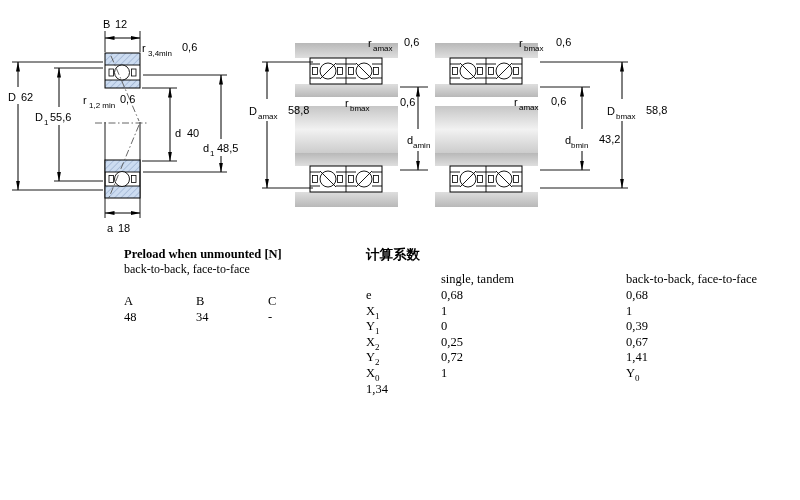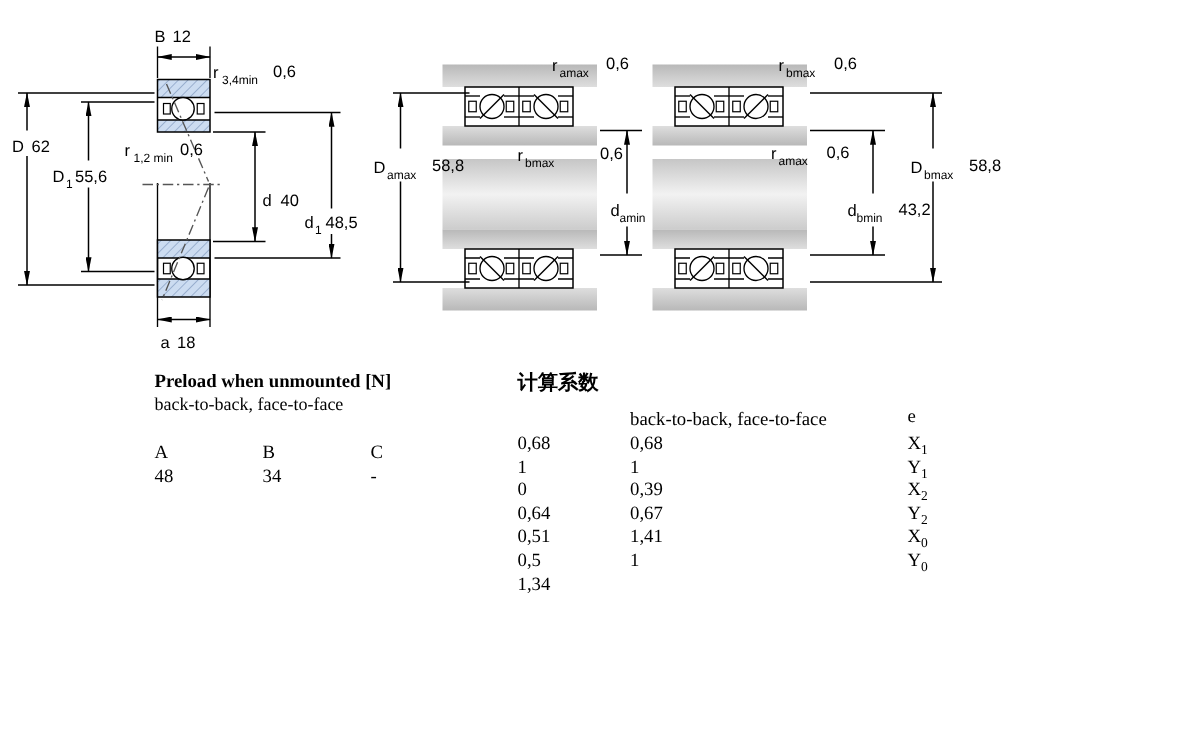--- a/index.html
+++ b/index.html
@@ -7,21 +7,21 @@
         font-family:"Liberation Serif", serif;color:#000;}
   svg{position:absolute;left:0;top:0;}
   svg text{font-family:"Liberation Sans", sans-serif;font-size:11px;fill:#000;}
   svg text.sub{font-size:8px;}
   .ln{stroke:#000;stroke-width:1;fill:none;}
   .thin{stroke:#000;stroke-width:0.9;fill:none;}
   .dd{stroke:#555;stroke-width:0.9;fill:none;stroke-dasharray:7 2.5 1.5 2.5;}
   .ball{fill:#fff;stroke:#000;stroke-width:0.9;}
   .cage{fill:#fff;stroke:#000;stroke-width:0.8;}
   .outl{fill:none;stroke:#000;stroke-width:1;}
-  .tbl{position:absolute;}
+  .tbl{position:absolute;margin-left:21px;}
   .tbl-title{font-weight:bold;font-size:12.5px;line-height:14px;}
   .tbl-sub{font-size:12px;line-height:14px;margin-top:1px;}
   .pre-grid{display:grid;grid-template-columns:72px 72px 60px;margin-top:18px;
             font-size:12.5px;line-height:15.5px;}
   .fac-grid{display:grid;grid-template-columns:75px 185px 180px;font-size:12.5px;
             line-height:15.6px;margin-top:8px;}
   .fac-grid .hdr{line-height:18px;}
   sub{font-size:9px;line-height:0;}
   .cjk{font-size:13.5px;}
 </style>
@@ -309,44 +309,44 @@
     <div>48</div>
     <div>34</div>
     <div>-</div>
   </div>
 </div>
 
 <div class="tbl" style="left:345px;top:248px;">
   <div class="tbl-title cjk">计算系数</div>
   <div class="fac-grid">
     <div class="hdr"></div>
+    <div class="hdr">single, tandem</div>
     <div class="hdr">back-to-back, face-to-face</div>
 
     <div><span>e</span><sub></sub></div>
     <div>0,68</div>
     <div>0,68</div>
 
     <div><span>X</span><sub>1</sub></div>
     <div>1</div>
     <div>1</div>
 
     <div><span>Y</span><sub>1</sub></div>
     <div>0</div>
     <div>0,39</div>
 
     <div><span>X</span><sub>2</sub></div>
-    <div>0,64</div>
+    <div>0,25</div>
     <div>0,67</div>
 
     <div><span>Y</span><sub>2</sub></div>
-    <div>0,51</div>
+    <div>0,72</div>
     <div>1,41</div>
 
     <div><span>X</span><sub>0</sub></div>
-    <div>0,5</div>
     <div>1</div>
 
     <div><span>Y</span><sub>0</sub></div>
     <div>1,34</div>
   </div>
 </div>
 
 </div>
 
 </body></html>

